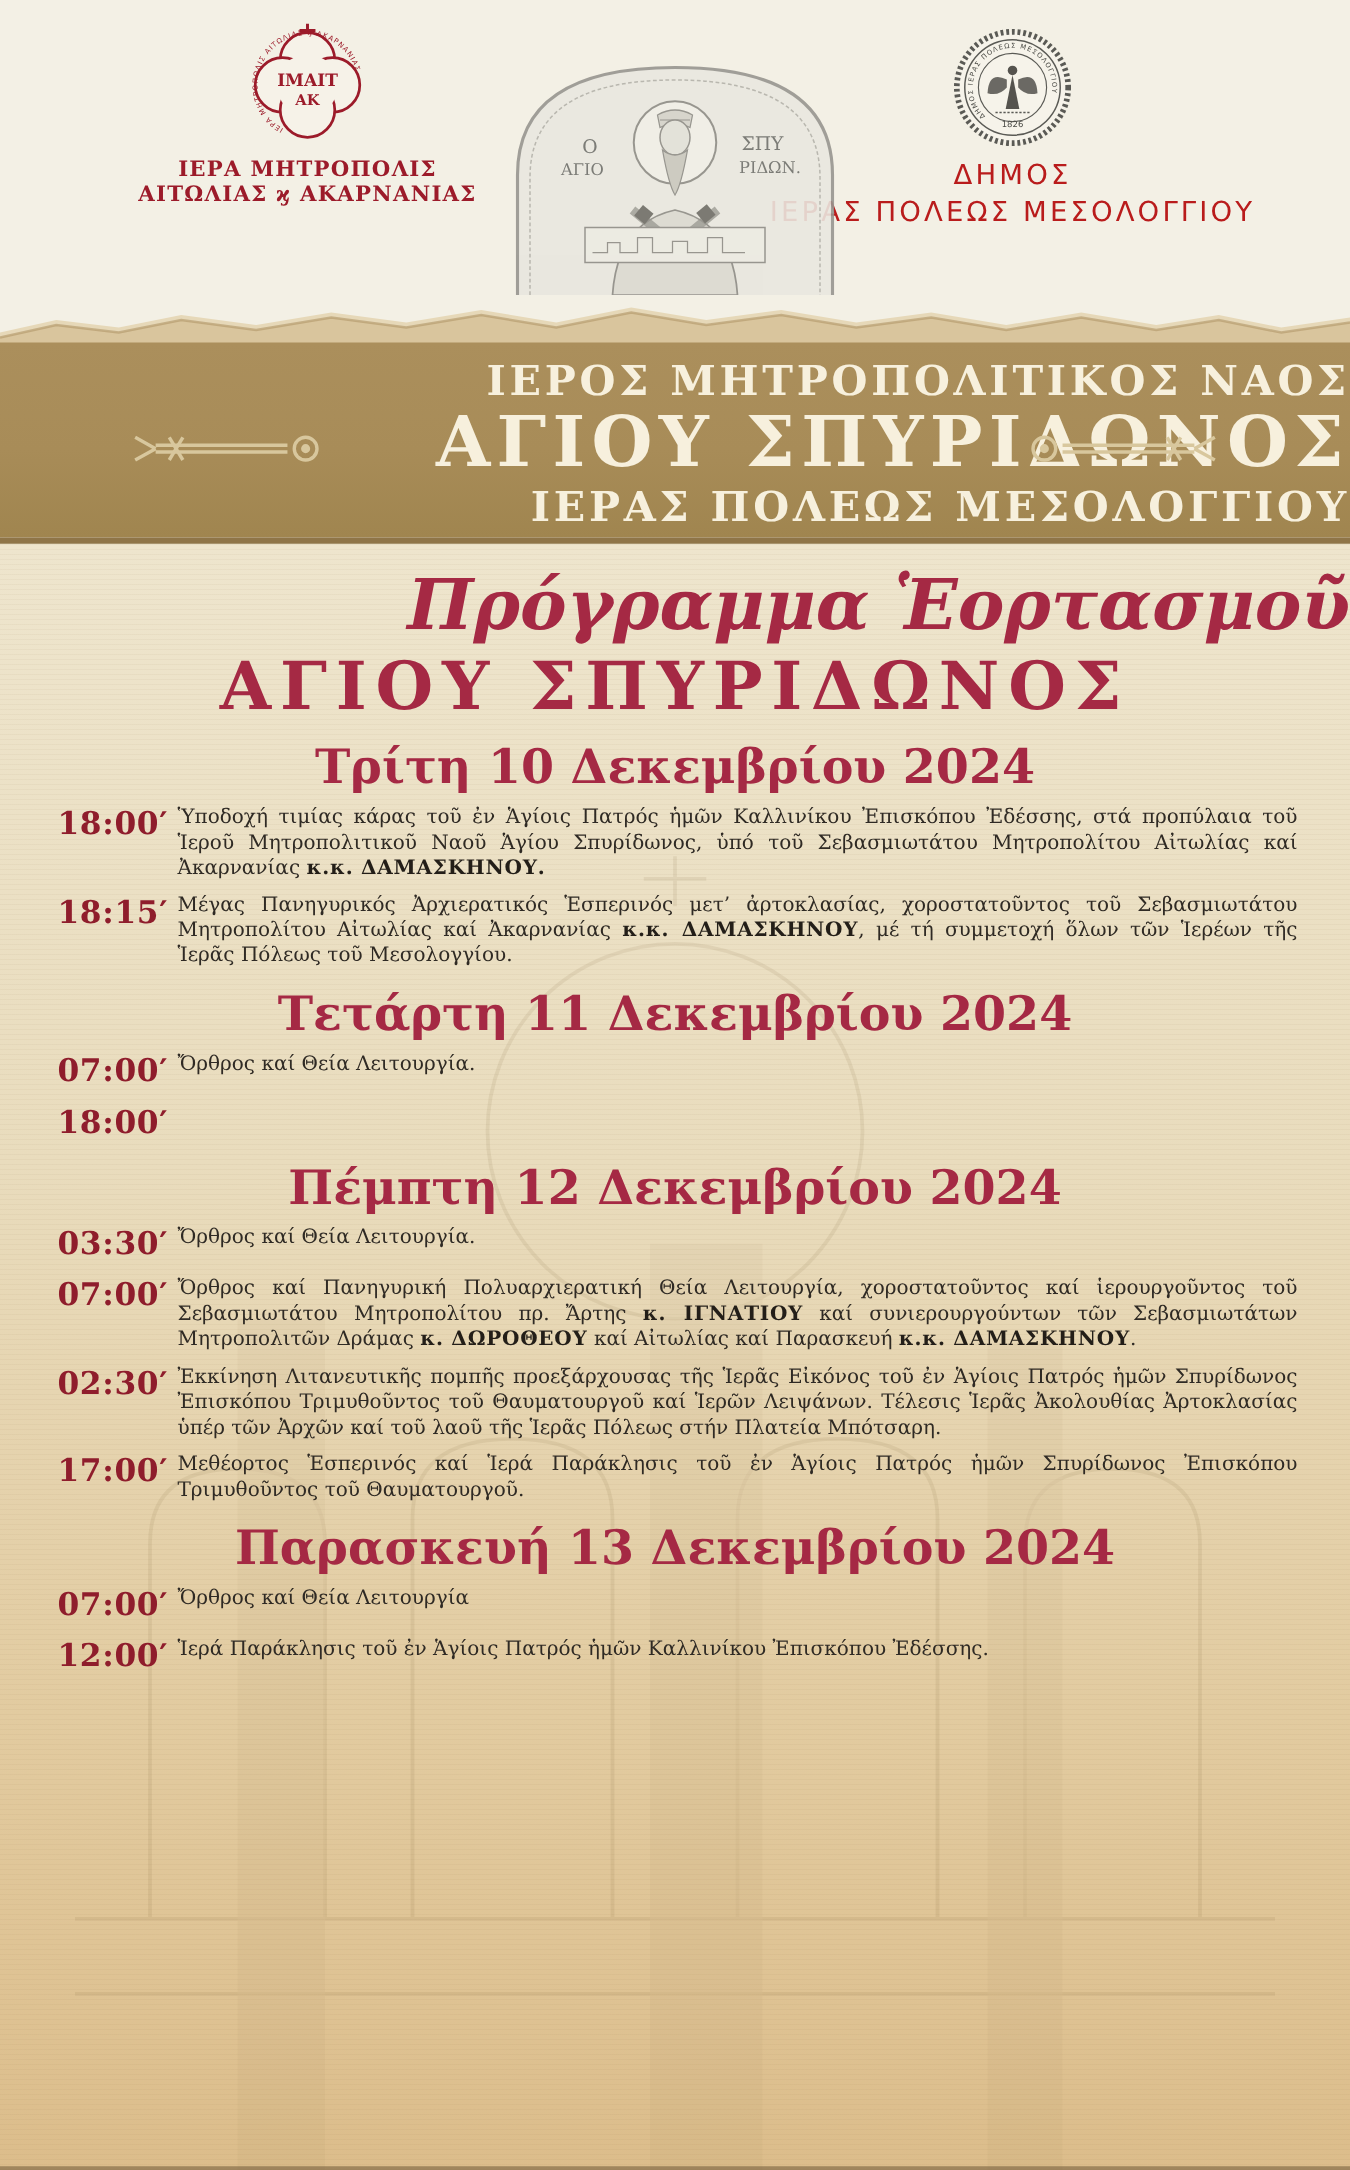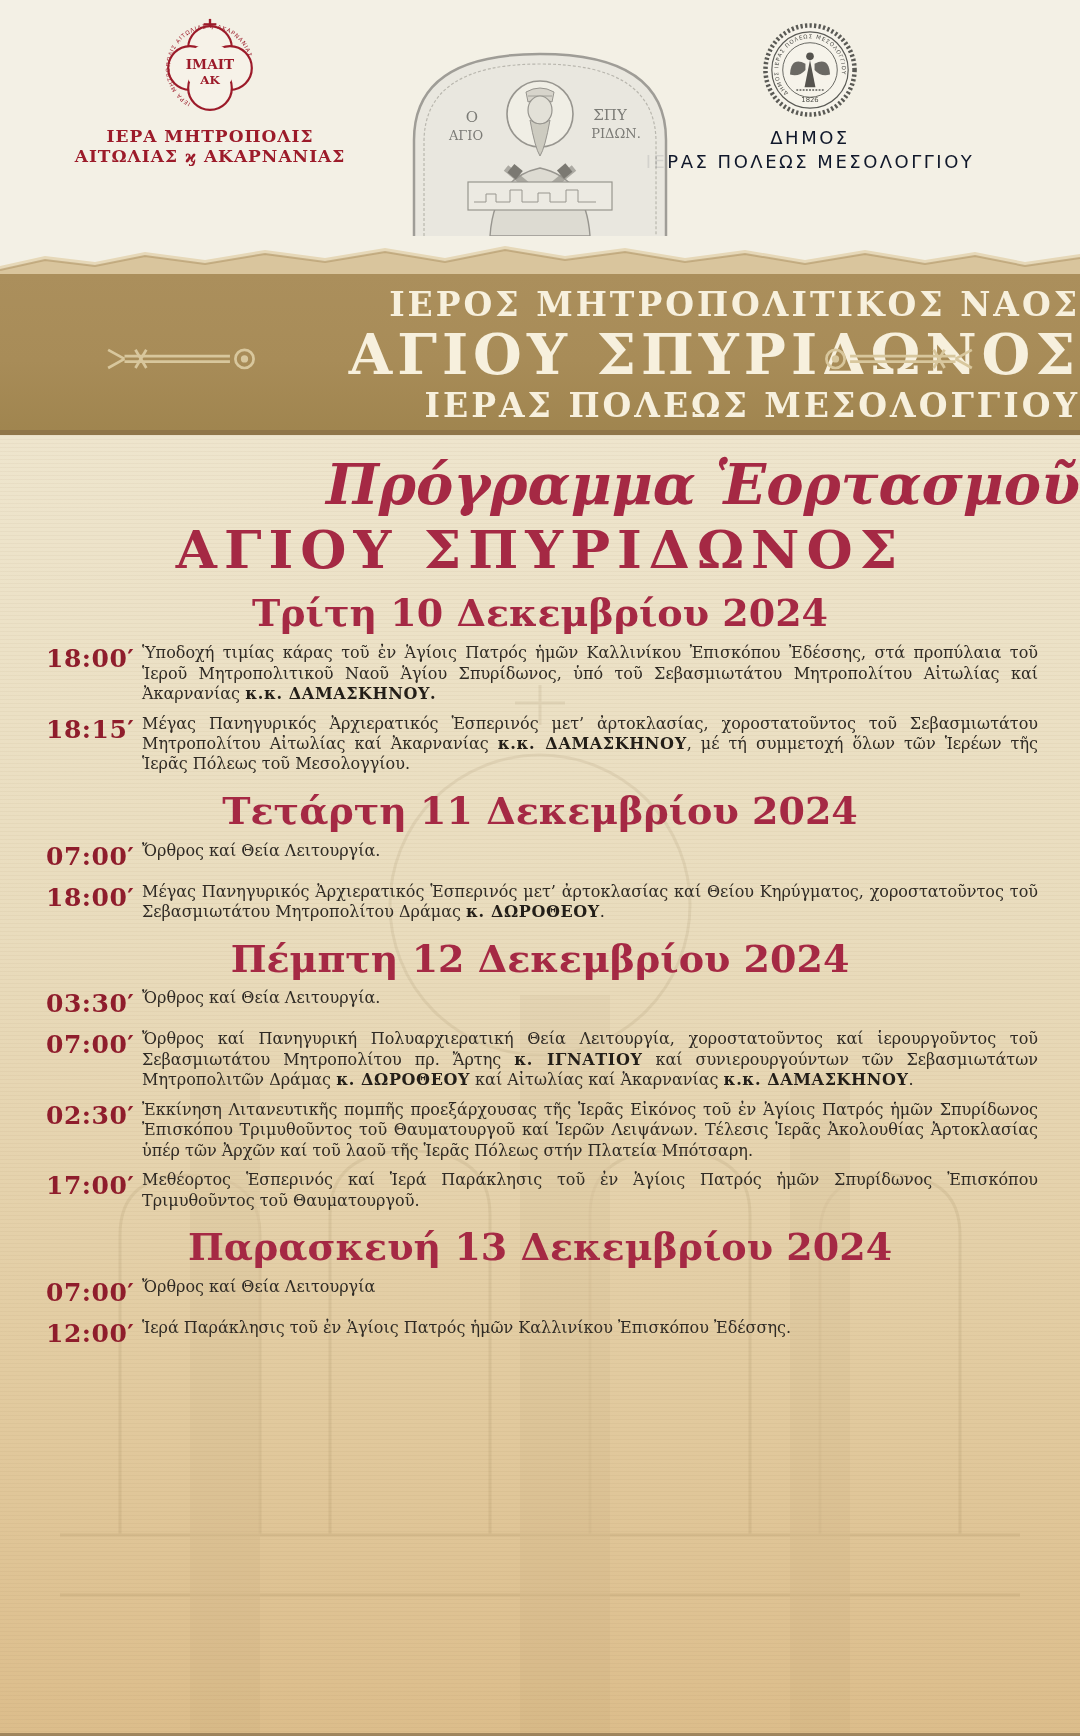--- a/index.html
+++ b/index.html
@@ -2,27 +2,27 @@
 <html lang="el"><head>
 <meta charset="utf-8">
 <style>
   html,body{margin:0;padding:0;background:#888;}
   .poster{
     position:relative;width:1080px;height:1736px;margin:0 auto;
     overflow:hidden;background:#f3f0e5;
     font-family:"DejaVu Serif",serif;
   }
   
-  .hdr{position:relative;height:238px;background:#f3f0e5;z-index:2;}
+  .hdr{position:relative;height:238px;background:#f3f0e5;z-index:2;padding-left:36px;}
   .hdr-inner{display:flex;justify-content:space-between;padding:0 70px 0 40px;}
   .met-block{width:340px;text-align:center;padding-top:18px;}
   .mun-block{width:400px;text-align:center;padding-top:20px;}
   .seal{display:block;margin:0 auto;}
   .met-name{margin-top:8px;font-weight:700;color:#9c1b2a;font-size:17px;letter-spacing:1px;line-height:1.2;}
-  .mun-name{margin-top:6px;font-family:"DejaVu Sans",sans-serif;color:#0f172a;font-size:18px;letter-spacing:2.5px;line-height:1.35;}
+  .mun-name{margin-top:6px;font-family:"DejaVu Sans",sans-serif;color:#b91c1c;font-size:22px;letter-spacing:2.5px;line-height:1.35;}
   .saint-wrap{position:absolute;left:50%;top:36px;transform:translateX(-50%);z-index:3;}
   
   .torn{position:absolute;top:232px;left:0;width:1080px;height:52px;z-index:1;}
   
   .banner{
     position:absolute;top:274px;left:0;width:1080px;height:156px;z-index:2;
     background:linear-gradient(180deg,#ab8f5c 0%,#a88c58 55%,#a0854f 100%);
     border-bottom:5px solid #8f7548;
     text-align:right;color:#f7f0dd;
   }
@@ -204,32 +204,31 @@
             </div>
           </section>
           <section class="day">
             <h3 class="day-h">Τετάρτη 11 Δεκεμβρίου 2024</h3>
             <div class="entry">
               <span class="time">07:00′</span>
               <p class="etext"><span>Ὄρθρος καί Θεία Λειτουργία.</span></p>
             </div>
             <div class="entry">
               <span class="time">18:00′</span>
-              <p class="etext"><span>Μέγας Πανηγυρικός Ἀρχιερατικός Ἑσπερινός μετ’ ἀρτοκλασίας καί Θείου Κηρύγματος, χοροστατοῦντος τοῦ Σεβασμιωτάτου Μητροπολίτου Δράμας </span><strong>κ. ΔΩΡΟΘΕΟΥ</strong><span>.</span></p>
             </div>
           </section>
           <section class="day">
             <h3 class="day-h">Πέμπτη 12 Δεκεμβρίου 2024</h3>
             <div class="entry">
               <span class="time">03:30′</span>
               <p class="etext"><span>Ὄρθρος καί Θεία Λειτουργία.</span></p>
             </div>
             <div class="entry">
               <span class="time">07:00′</span>
-              <p class="etext"><span>Ὄρθρος καί Πανηγυρική Πολυαρχιερατική Θεία Λειτουργία, χοροστατοῦντος καί ἱερουργοῦντος τοῦ Σεβασμιωτάτου Μητροπολίτου πρ. Ἄρτης </span><strong>κ. ΙΓΝΑΤΙΟΥ</strong><span> καί συνιερουργούντων τῶν Σεβασμιωτάτων Μητροπολιτῶν Δράμας </span><strong>κ. ΔΩΡΟΘΕΟΥ</strong><span> καί Αἰτωλίας καί Ἀκαρνανίας </span><strong>κ.κ. ΔΑΜΑΣΚΗΝΟΥ</strong><span>.</span></p>
+              <p class="etext"><span>Ὄρθρος καί Πανηγυρική Πολυαρχιερατική Θεία Λειτουργία, χοροστατοῦντος καί ἱερουργοῦντος τοῦ Σεβασμιωτάτου Μητροπολίτου πρ. Ἄρτης </span><strong>κ. ΙΓΝΑΤΙΟΥ</strong><span> καί συνιερουργούντων τῶν Σεβασμιωτάτων Μητροπολιτῶν Δράμας </span><strong>κ. ΔΩΡΟΘΕΟΥ</strong><span> καί Αἰτωλίας καί Παρασκευή </span><strong>κ.κ. ΔΑΜΑΣΚΗΝΟΥ</strong><span>.</span></p>
             </div>
             <div class="entry">
               <span class="time">02:30′</span>
               <p class="etext"><span>Ἐκκίνηση Λιτανευτικῆς πομπῆς προεξάρχουσας τῆς Ἱερᾶς Εἰκόνος τοῦ ἐν Ἁγίοις Πατρός ἡμῶν Σπυρίδωνος Ἐπισκόπου Τριμυθοῦντος τοῦ Θαυματουργοῦ καί Ἱερῶν Λειψάνων. Τέλεσις Ἱερᾶς Ἀκολουθίας Ἀρτοκλασίας ὑπέρ τῶν Ἀρχῶν καί τοῦ λαοῦ τῆς Ἱερᾶς Πόλεως στήν Πλατεία Μπότσαρη.</span></p>
             </div>
             <div class="entry">
               <span class="time">17:00′</span>
               <p class="etext"><span>Μεθέορτος Ἑσπερινός καί Ἱερά Παράκλησις τοῦ ἐν Ἁγίοις Πατρός ἡμῶν Σπυρίδωνος Ἐπισκόπου Τριμυθοῦντος τοῦ Θαυματουργοῦ.</span></p>
             </div>
           </section>

